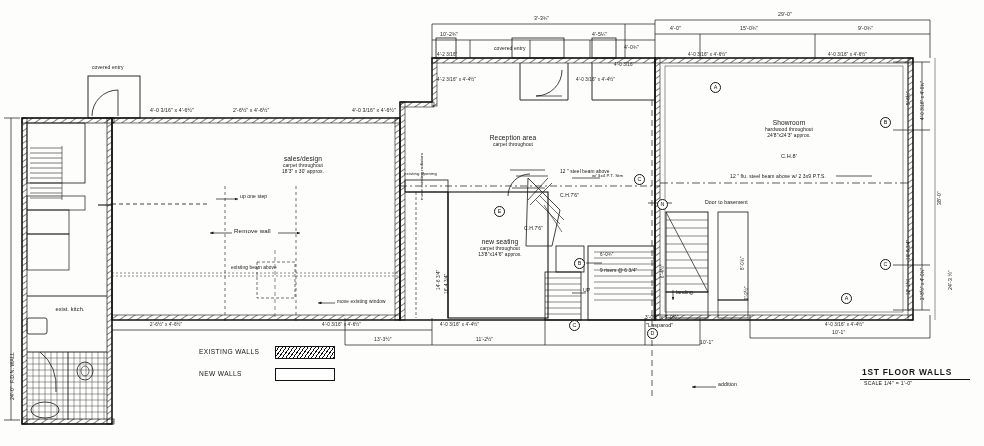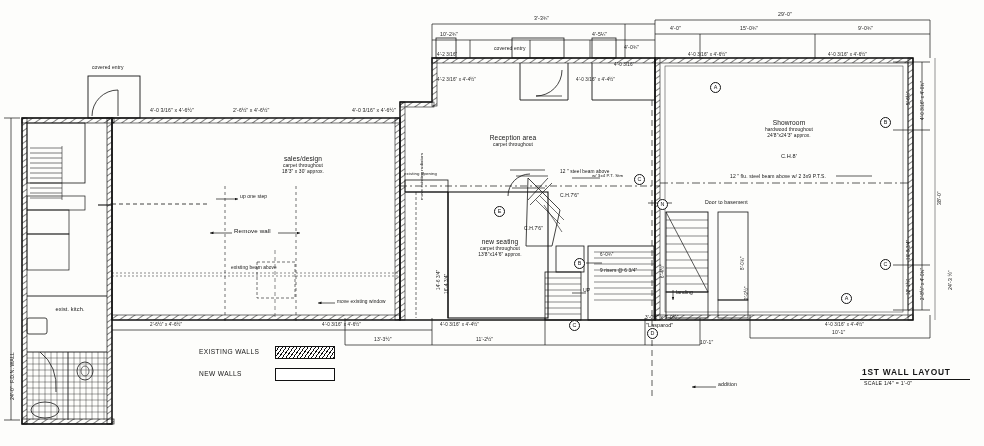--- a/index.html
+++ b/index.html
@@ -348,21 +348,21 @@
       <line x1="572" y1="178" x2="600" y2="178"></line>
       <line x1="648" y1="203" x2="672" y2="203"></line>
       <line x1="572" y1="293" x2="586" y2="293"></line>
       <line x1="602" y1="263" x2="586" y2="263"></line>
       <line x1="716" y1="387" x2="692" y2="387" marker-end="url(#arrowS)"></line>
       <line x1="673" y1="290" x2="673" y2="300" marker-end="url(#arrowS)"></line>
       <line x1="836" y1="176" x2="872" y2="176"></line>
     </g>
   </svg>
 
-  <div class="lbl title-main" style="left:862px; top:368px;">1ST WALL LAYOUT</div>
+  <div class="lbl title-main" style="left:862px; top:368px;">1ST FLOOR WALLS</div>
   <div class="title-rule" style="left:860px; top:379px; width:110px; height:1.4px;"></div>
   <div class="lbl title-sub" style="left:864px; top:381px;">SCALE 1/4" = 1'-0"</div>
 
   <div class="lbl legend-txt" style="left:199px; top:348px;">EXISTING WALLS</div>
   <div class="legend-hatch" style="left:275px; top:346px; width:58px; height:11px;"></div>
   <div class="lbl legend-txt" style="left:199px; top:370px;">NEW WALLS</div>
   <div class="legend-plain" style="left:275px; top:368px; width:58px; height:11px;"></div>
 
   <div class="lbl room-name" style="left:258px; top:155px; width:90px;">sales/design</div>
   <div class="lbl room-sub" style="left:258px; top:163px; width:90px;">carpet throughout</div>

